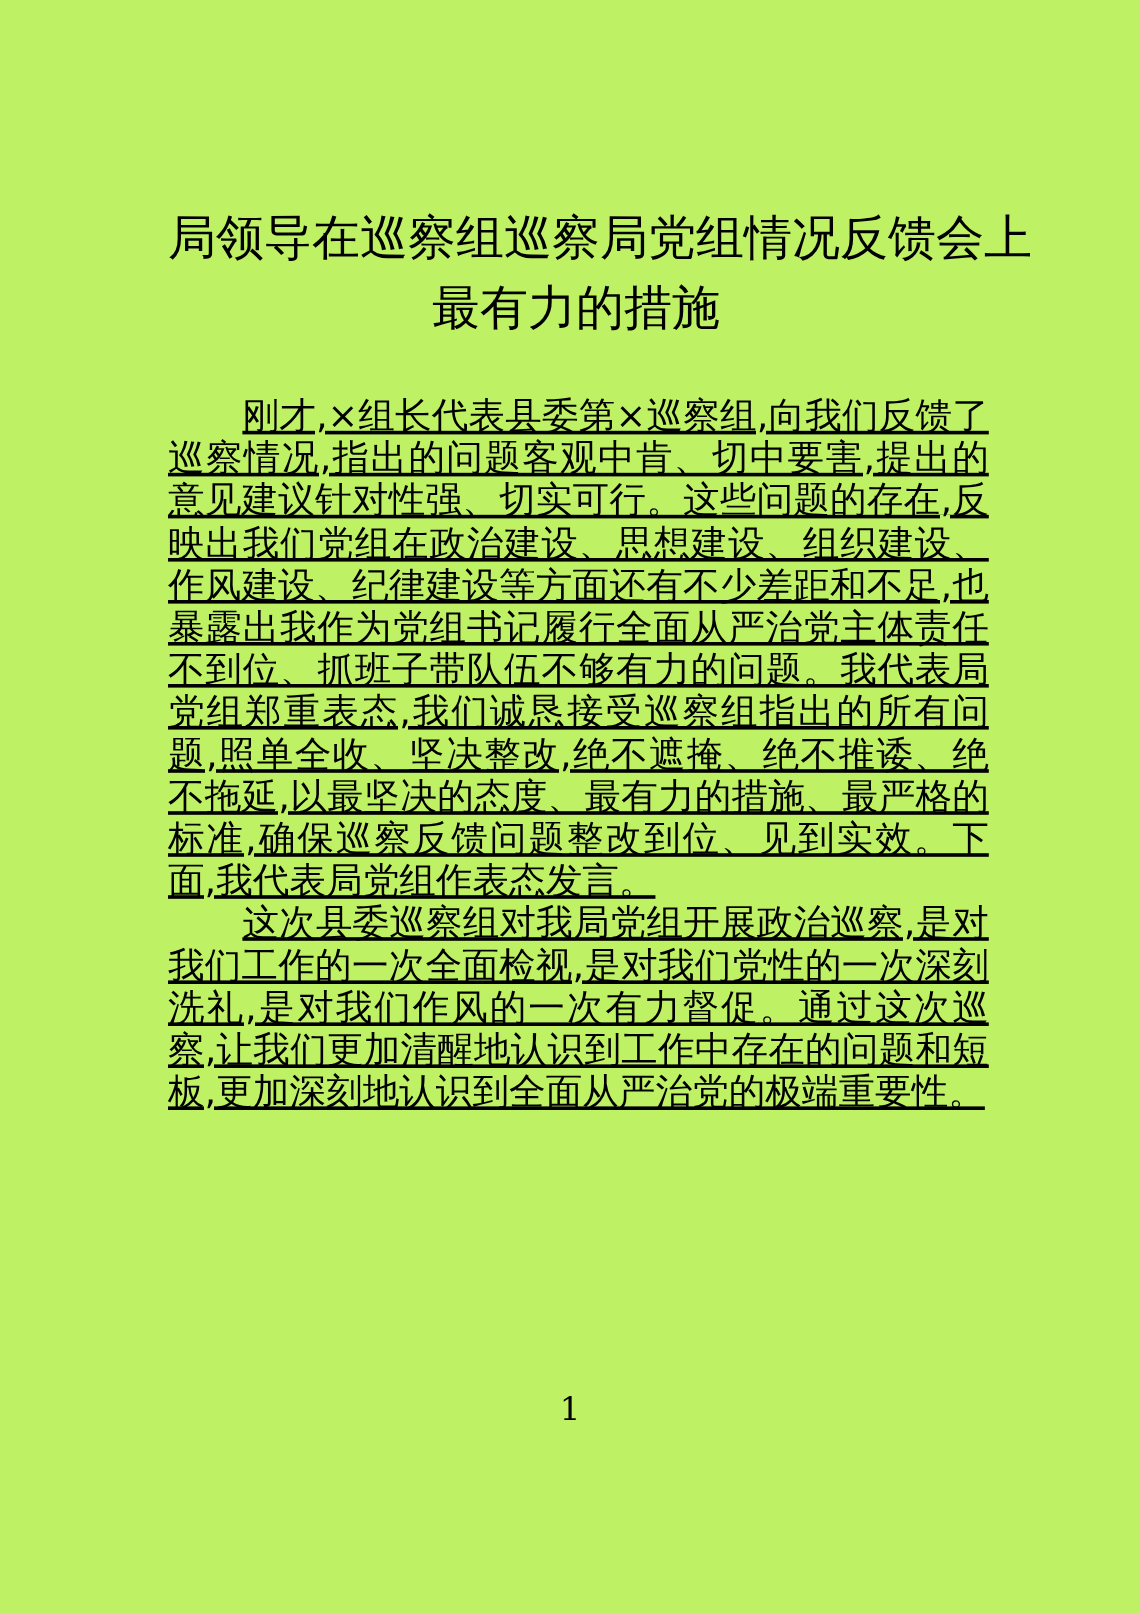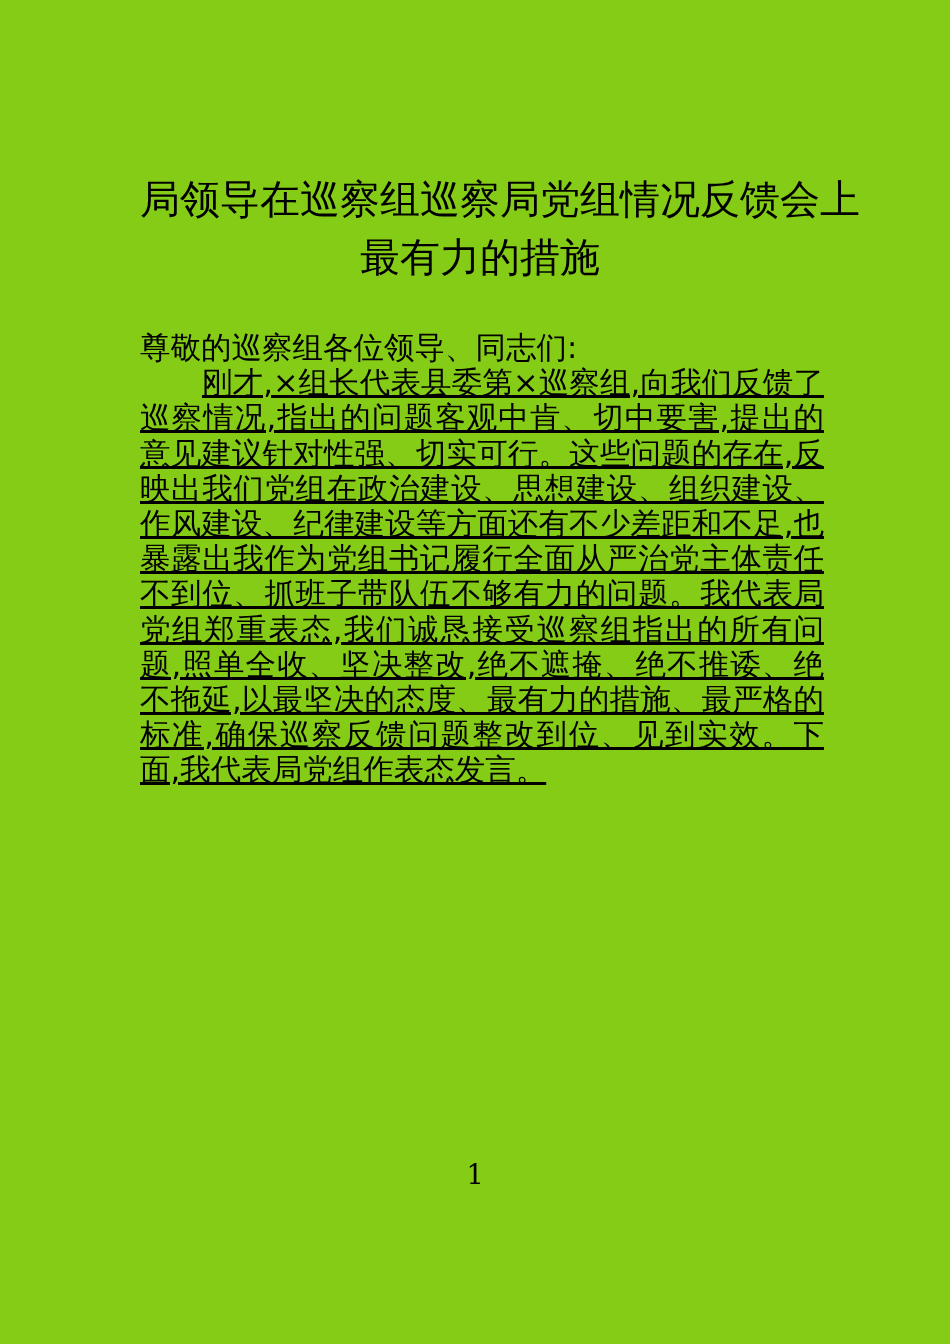--- a/index.html
+++ b/index.html
@@ -4,21 +4,21 @@
 <style>
   html, body {
     margin: 0;
     padding: 0;
     background: #ffffff;
   }
   .page {
     position: relative;
     width: 950px;
     height: 1344px;
-    background: #84cc16;
+    background: #bef264;
     margin: 0 auto;
     overflow: hidden;
     font-family: "DejaVu Sans", "Liberation Sans", sans-serif;
     color: #000000;
     -webkit-font-smoothing: none;
   }
 
   
   .doc-title {
     position: absolute;
@@ -86,24 +86,24 @@
 
 <div class="page">
 
   <div class="doc-title">
     <span class="title-line">局领导在巡察组巡察局党组情况反馈会上</span>
     <span class="title-line">最有力的措施</span>
   </div>
 
   <div class="body-block">
 
-    <p class="para">尊敬的巡察组各位领导、同志们:</p>
 
     <p class="para indent">刚才,×组长代表县委第×巡察组,向我们反馈了巡察情况,指出的问题客观中肯、切中要害,提出的意见建议针对性强、切实可行。这些问题的存在,反映出我们党组在政治建设、思想建设、组织建设、作风建设、纪律建设等方面还有不少差距和不足,也暴露出我作为党组书记履行全面从严治党主体责任不到位、抓班子带队伍不够有力的问题。我代表局党组郑重表态,我们诚恳接受巡察组指出的所有问题,照单全收、坚决整改,绝不遮掩、绝不推诿、绝不拖延,以最坚决的态度、最有力的措施、最严格的标准,确保巡察反馈问题整改到位、见到实效。下面,我代表局党组作表态发言。</p>
 
 
+    <p class="para indent">这次县委巡察组对我局党组开展政治巡察,是对我们工作的一次全面检视,是对我们党性的一次深刻洗礼,是对我们作风的一次有力督促。通过这次巡察,让我们更加清醒地认识到工作中存在的问题和短板,更加深刻地认识到全面从严治党的极端重要性。</p>
 
 
   </div>
 
   <div class="page-number">1</div>
 
 </div>
 
 </body></html>

